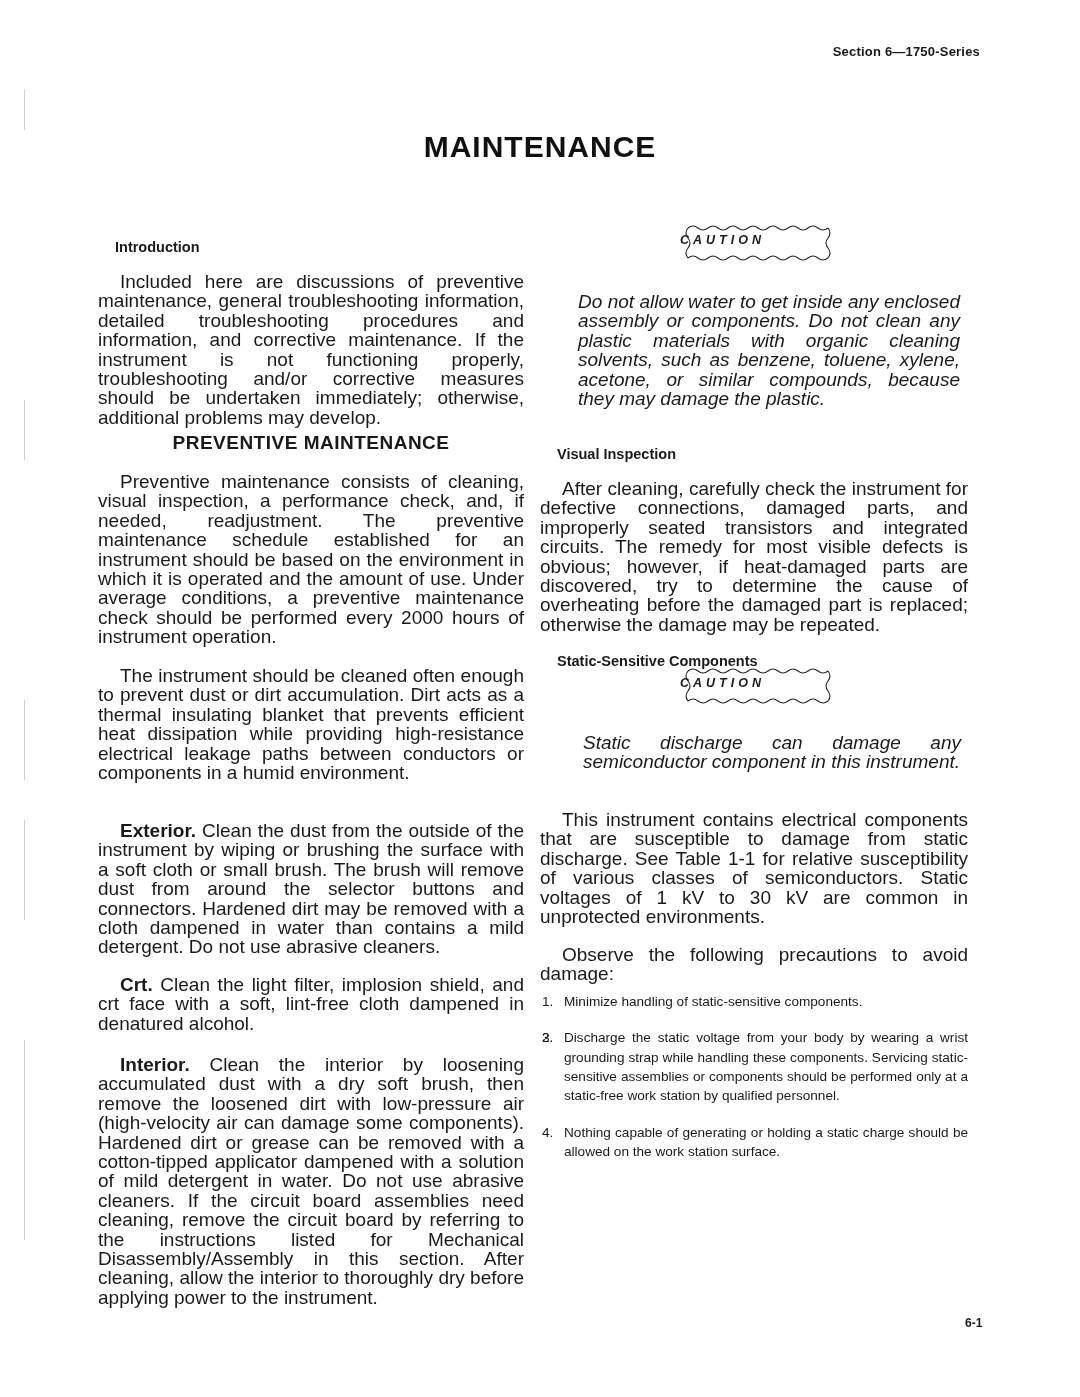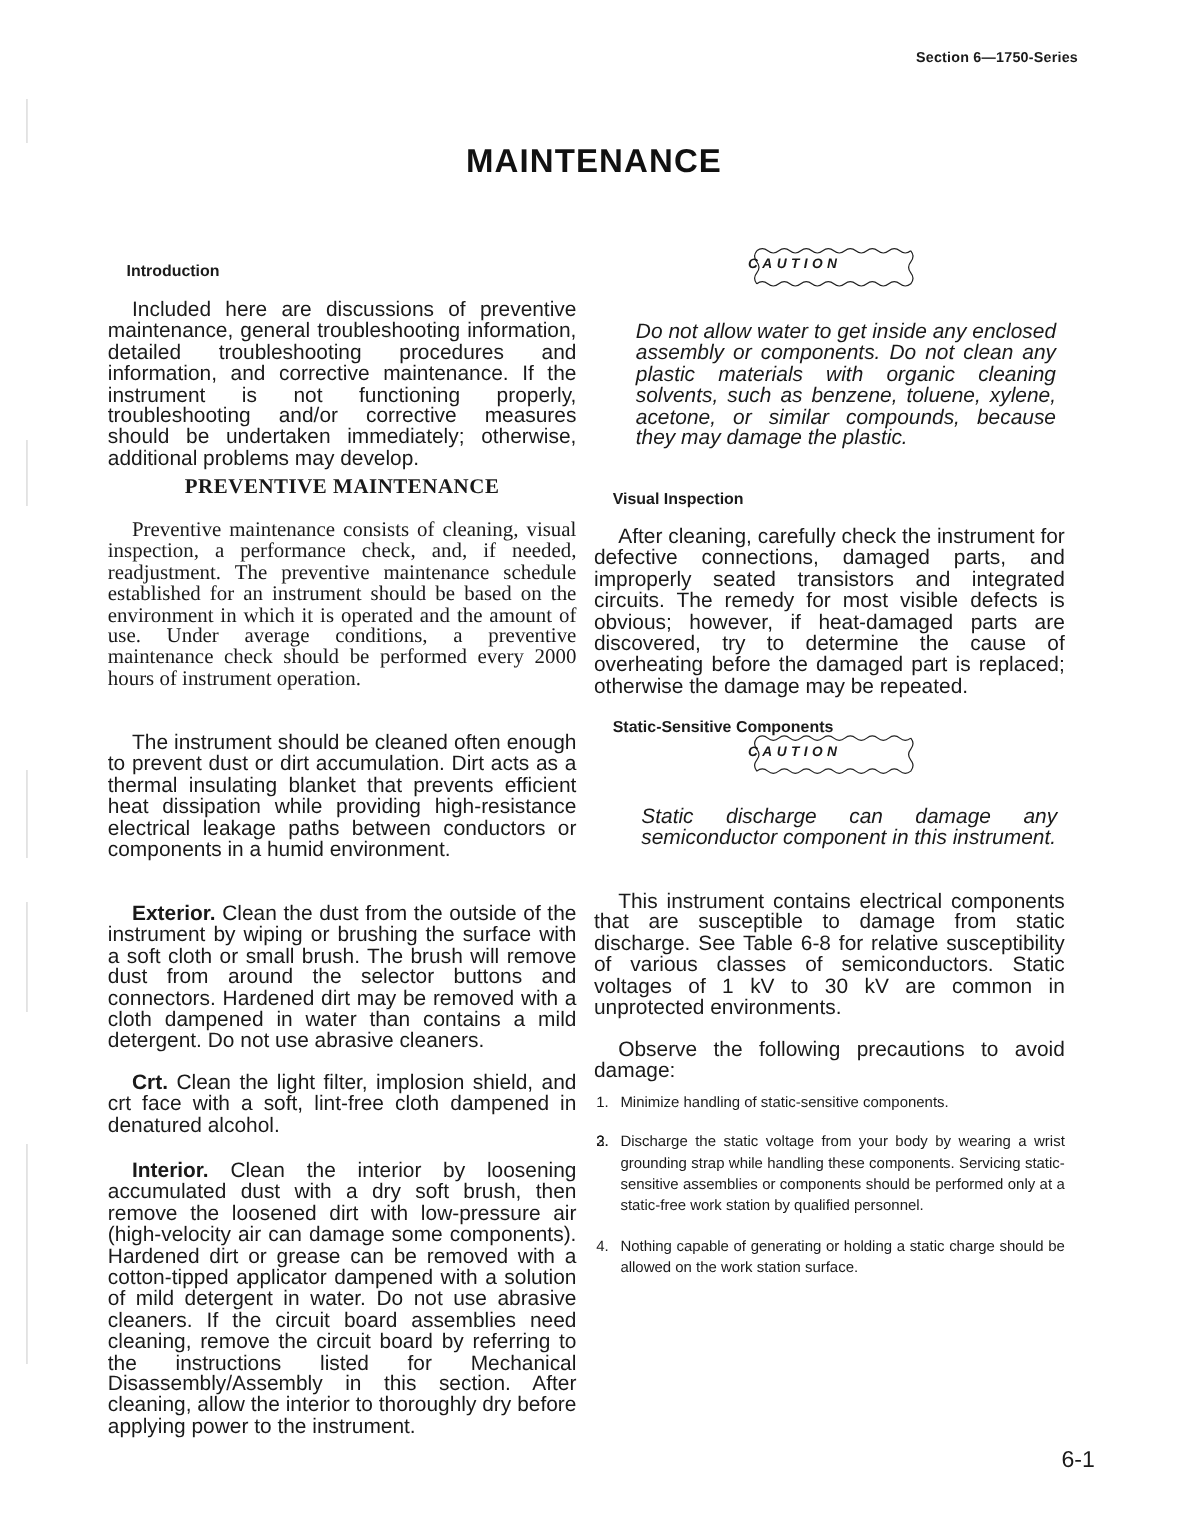--- a/index.html
+++ b/index.html
@@ -2,21 +2,21 @@
 <html><head>
 <meta charset="utf-8">
 <style>
   html, body { margin: 0; padding: 0; background: #ffffff; }
   body { width: 1080px; height: 1397px; position: relative; overflow: hidden;
          font-family: "Liberation Sans", sans-serif; color: #1a1a1a; }
   .abs { position: absolute; }
   .section-header { top: 44px; right: 100px; font-size: 13px; font-weight: bold; letter-spacing: 0.2px; }
   .main-title { top: 130px; left: 0; width: 1080px; text-align: center; font-size: 30px; font-weight: bold;
                 letter-spacing: 1px; color: #111; }
-  .page-num { top: 1316px; left: 965px; font-size: 21px; }
+  .page-num { top: 1316px; left: 965px; font-size: 12px; font-weight: bold; }
   .col-left { left: 98px; width: 426px; }
   .col-right { left: 540px; width: 428px; }
   h3.sub { margin: 17px; font-size: 14.5px; font-weight: bold; }
   h2.major { margin: 0; font-size: 19px; font-weight: bold; letter-spacing: 0.5px; text-align: center; }
   p.body { margin: 0; font-size: 19px; line-height: 19.4px; text-align: justify; text-indent: 22px; }
   p.noindent { text-indent: 0; }
   p.italic { font-style: italic; }
   .lead { font-weight: bold; }
   .caution { position: absolute; width: 160px; height: 42px; }
   .caution svg { position: absolute; left: 0; top: 0; }
@@ -38,21 +38,21 @@
 <div class="margin-mark" style="top:1040px;height:200px;"></div>
 
 <div class="abs section-header">Section 6—1750-Series</div>
 <div class="abs main-title">MAINTENANCE</div>
 
 <div class="abs col-left" style="top:222px;">
   <h3 class="sub">Introduction</h3>
   <p class="body" style="margin-top:12px;">Included here are discussions of preventive maintenance, general troubleshooting information, detailed troubleshooting procedures and information, and corrective maintenance. If the instrument is not functioning properly, troubleshooting and/or corrective measures should be undertaken immediately; otherwise, additional problems may develop.</p>
 </div>
 
-<div class="abs col-left" style="top:432px;font-family:Liberation Serif, serif;">
+<div class="abs col-left" style="top:432px;">
   <h2 class="major">PREVENTIVE MAINTENANCE</h2>
   <p class="body" style="margin-top:18px;">Preventive maintenance consists of cleaning, visual inspection, a performance check, and, if needed, readjustment. The preventive maintenance schedule established for an instrument should be based on the environment in which it is operated and the amount of use. Under average conditions, a preventive maintenance check should be performed every 2000 hours of instrument operation.</p>
 </div>
 
 <div class="abs col-left" style="top:654px;">
   <p class="body" style="margin-top:12px;">The instrument should be cleaned often enough to prevent dust or dirt accumulation. Dirt acts as a thermal insulating blanket that prevents efficient heat dissipation while providing high-resistance electrical leakage paths between conductors or components in a humid environment.</p>
 </div>
 
 <div class="abs col-left" style="top:821px;">
   <p class="body"><span class="lead">Exterior.</span><span> Clean the dust from the outside of the instrument by wiping or brushing the surface with a soft cloth or small brush. The brush will remove dust from around the selector buttons and connectors. Hardened dirt may be removed with a cloth dampened in water than contains a mild detergent. Do not use abrasive cleaners.</span></p>
@@ -91,21 +91,21 @@
     <path d="M8 6 q5 -4 10 0 t10 0 t10 0 t10 0 t10 0 t10 0 t10 0 t10 0 t10 0 t10 0 t10 0 t10 0 t10 0 t10 0 M8 36 q5 -4 10 0 t10 0 t10 0 t10 0 t10 0 t10 0 t10 0 t10 0 t10 0 t10 0 t10 0 t10 0 t10 0 t10 0 M8 6 q-4 5 0 10 t0 10 t0 10 M148 6 q4 5 0 10 t0 10 t0 10" fill="none" stroke="#222" stroke-width="1.1"></path>
   </svg>
   <div class="caution-label">CAUTION</div>
 </div>
 
 <div class="abs" style="top:733px;left:583px;width:378px;">
   <p class="body italic noindent">Static discharge can damage any semiconductor component in this instrument.</p>
 </div>
 
 <div class="abs col-right" style="top:810px;">
-  <p class="body">This instrument contains electrical components that are susceptible to damage from static discharge. See Table 6-8 for relative susceptibility of various classes of semiconductors. Static voltages of 1 kV to 30 kV are common in unprotected environments.</p>
+  <p class="body">This instrument contains electrical components that are susceptible to damage from static discharge. See Table 1-1 for relative susceptibility of various classes of semiconductors. Static voltages of 1 kV to 30 kV are common in unprotected environments.</p>
 </div>
 
 <div class="abs col-right" style="top:945px;">
   <p class="body" style="margin-bottom:8px;">Observe the following precautions to avoid damage:</p>
   <ol class="precautions">
     <li><span class="num">1.</span><span>Minimize handling of static-sensitive components.</span></li>
     <li><span class="num">2.</span></li>
     <li><span class="num">3.</span><span>Discharge the static voltage from your body by wearing a wrist grounding strap while handling these components. Servicing static-sensitive assemblies or components should be performed only at a static-free work station by qualified personnel.</span></li>
     <li><span class="num">4.</span><span>Nothing capable of generating or holding a static charge should be allowed on the work station surface.</span></li>
   </ol>

